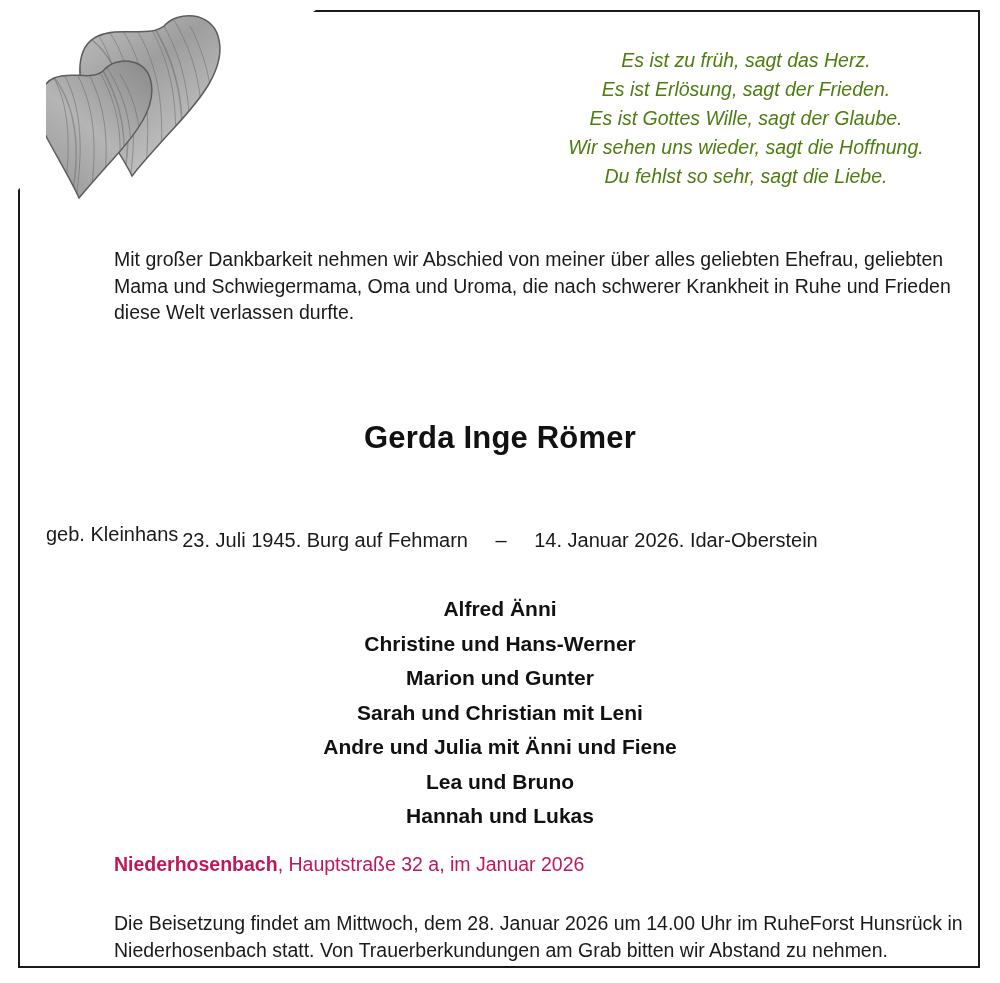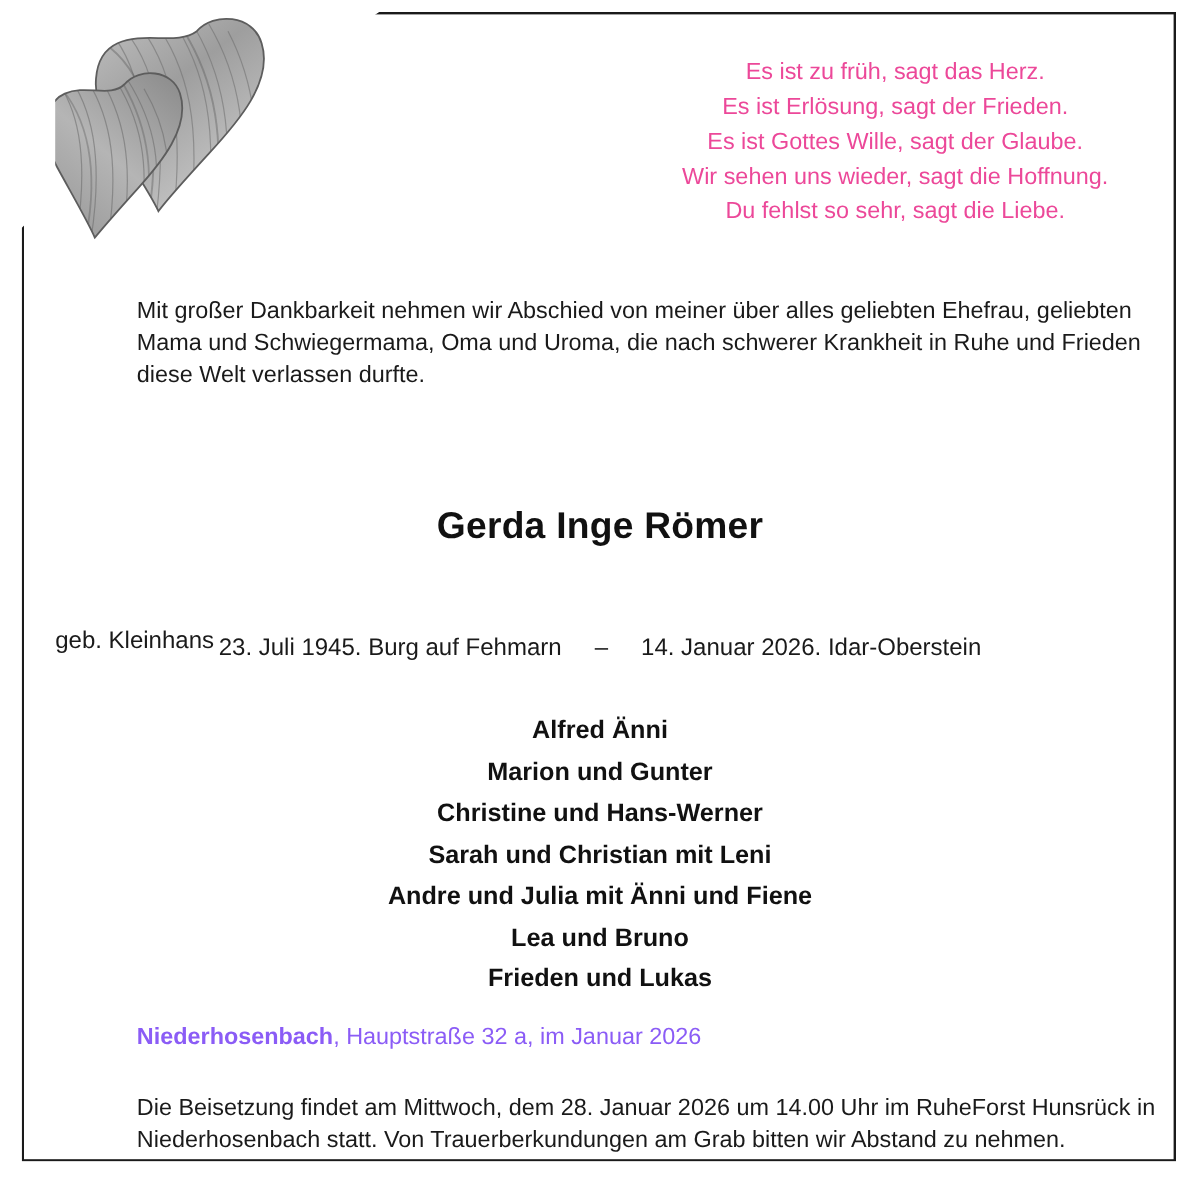--- a/index.html
+++ b/index.html
@@ -60,23 +60,24 @@
     pointer-events: none;
   }
 
   
   .poem {
     position: absolute;
     left: 460px;
     top: 36px;
     width: 480px;
     text-align: center;
+    font-style: italic;
     font-size: 19.5px;
     line-height: 29px;
-    color: #ec4899;
+    color: #4d7c0f;
   }
   .poem div { white-space: nowrap; }
 
   
   .para {
     position: absolute;
     font-size: 19.5px;
     line-height: 26.5px;
     color: #1a1a1a;
   }
@@ -124,21 +125,21 @@
     line-height: 34.5px;
     color: #111;
   }
 
   
   .place {
     position: absolute;
     left: 68px;
     top: 843px;
     font-size: 19.5px;
-    color: #8b5cf6;
+    color: #be185d;
   }
   .place b { font-weight: bold; }
 
   .funeral {
     position: absolute;
     left: 68px;
     top: 900px;
     width: 880px;
     font-size: 19.5px;
     line-height: 26.5px;
@@ -227,26 +228,26 @@
     <div class="name">Gerda Inge Römer</div>
     <div class="maiden">geb. Kleinhans</div>
     <div class="dates">
       <span>23. Juli 1945. Burg auf Fehmarn</span>
       <span class="sep">–</span>
       <span>14. Januar 2026. Idar-Oberstein</span>
     </div>
 
     <div class="mourners">
       <div>Alfred Änni</div>
+      <div>Christine und Hans-Werner</div>
       <div>Marion und Gunter</div>
-      <div>Christine und Hans-Werner</div>
       <div>Sarah und Christian mit Leni</div>
       <div>Andre und Julia mit Änni und Fiene</div>
       <div>Lea und Bruno</div>
-      <div>Frieden und Lukas</div>
+      <div>Hannah und Lukas</div>
     </div>
 
     <div class="place">
       <b>Niederhosenbach</b><span>, Hauptstraße 32 a, im Januar 2026</span>
     </div>
 
     <div class="funeral">Die Beisetzung findet am Mittwoch, dem 28. Januar 2026 um 14.00 Uhr im RuheForst Hunsrück in Niederhosenbach statt. Von Trauerberkundungen am Grab bitten wir Abstand zu nehmen.</div>
 
   </div>
 </div>

